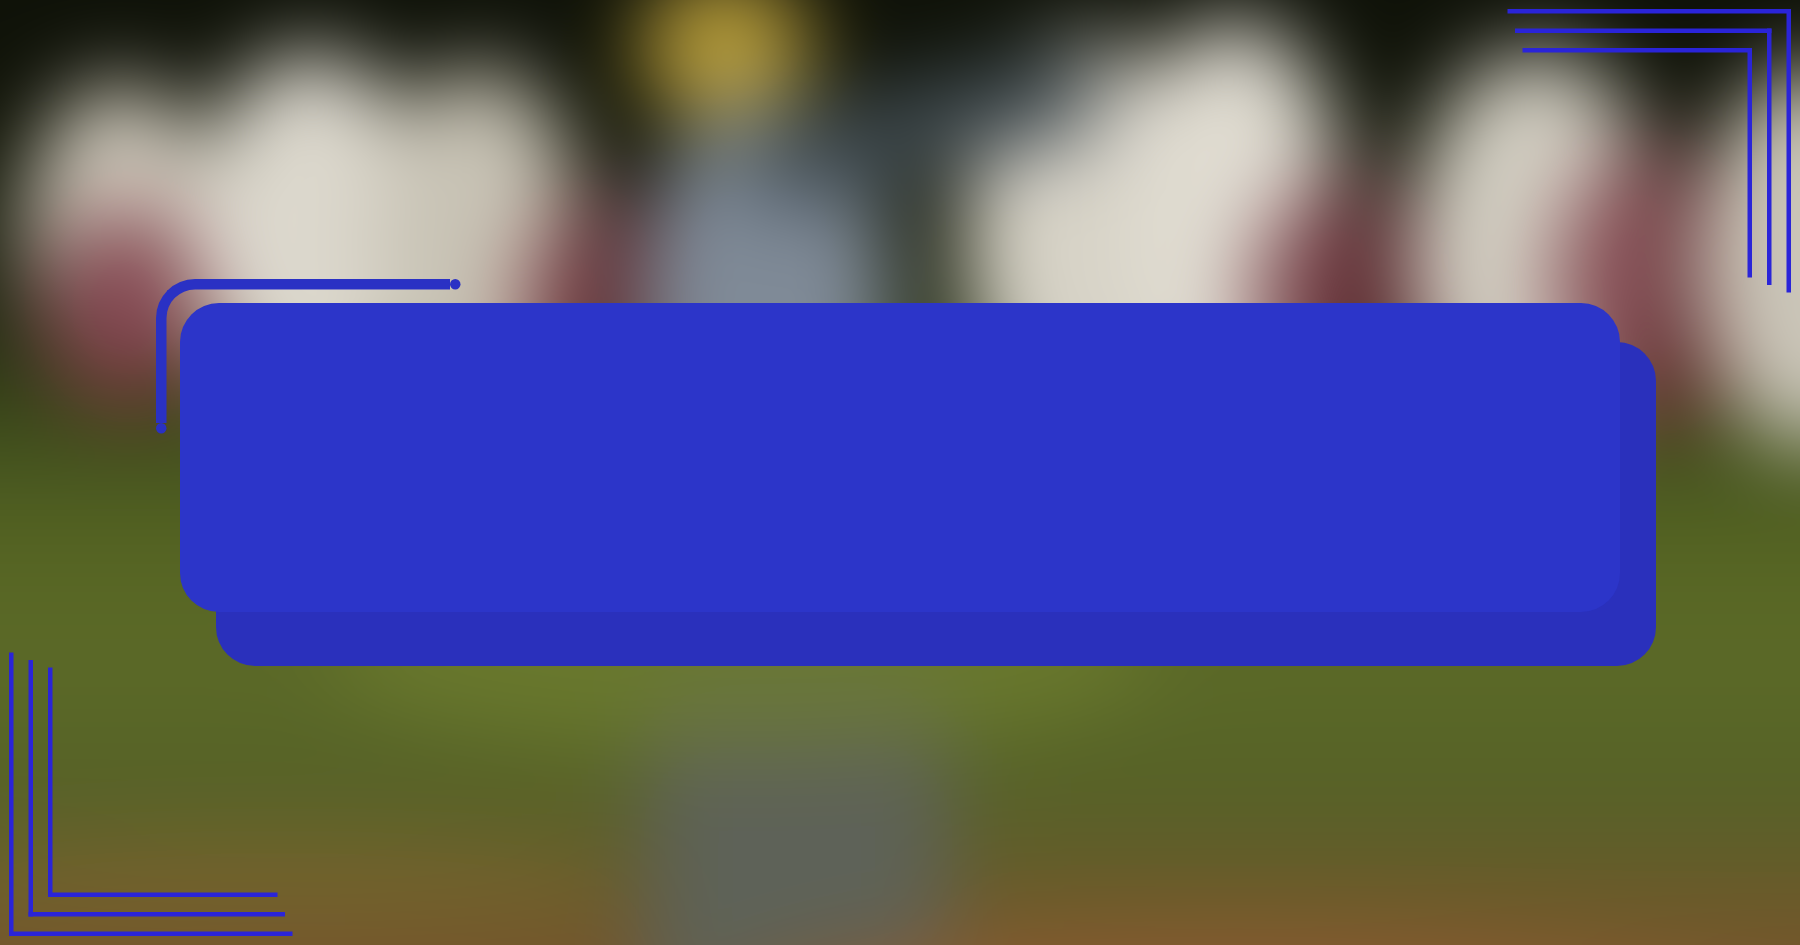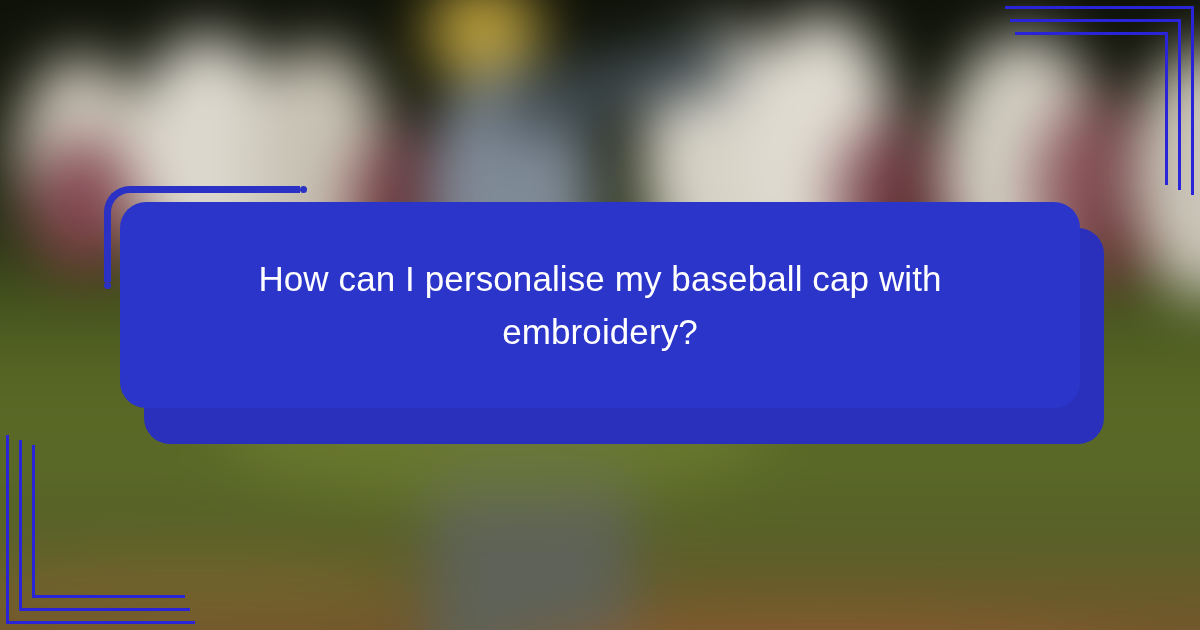--- a/index.html
+++ b/index.html
@@ -169,17 +169,14 @@
   <div class="corner-deco bl-wrap">
     <div class="corner-line" style="bottom:6px;left:6px;width:186px;height:186px;"></div>
     <div class="corner-line" style="bottom:19px;left:19px;width:168px;height:168px;"></div>
     <div class="corner-line" style="bottom:32px;left:32px;width:150px;height:150px;"></div>
   </div>
 
   <div class="card-bracket"></div>
   <div class="card-back"></div>
   <div class="card-front"></div>
 
-  <div class="headline">
-    <div class="headline-text">How can I personalise my baseball cap with embroidery?</div>
-  </div>
 
 </div>
 
 </body></html>

